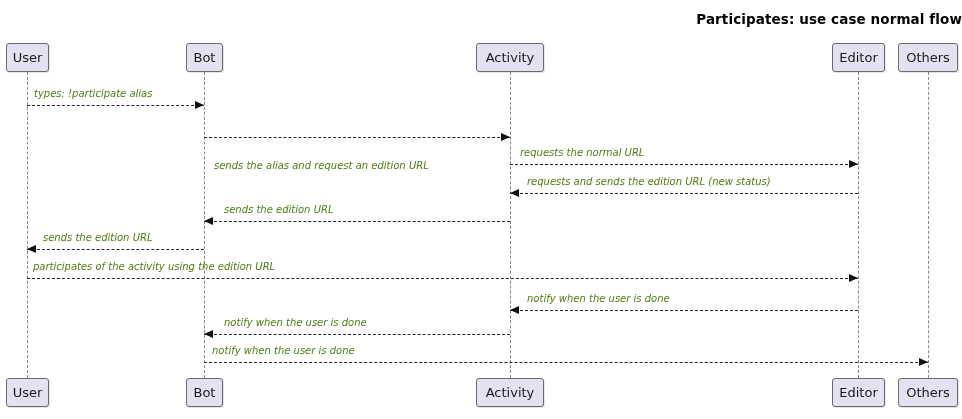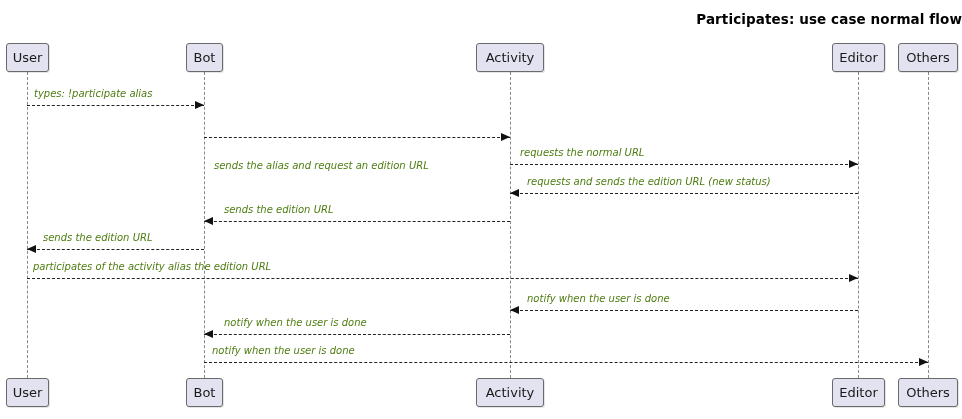--- a/index.html
+++ b/index.html
@@ -100,21 +100,21 @@
       <div class="msg-head left" style="top: 189px; left: 510px;"></div>
       <div class="msg-label" style="left: 527px; top: 176px;">requests and sends the edition URL (new status)</div>
       <div class="msg-line" style="left: 204px; top: 221px; width: 306px;"></div>
       <div class="msg-head left" style="top: 217px; left: 204px;"></div>
       <div class="msg-label" style="left: 224px; top: 204px;">sends the edition URL</div>
       <div class="msg-line" style="left: 27px; top: 249px; width: 177px;"></div>
       <div class="msg-head left" style="top: 245px; left: 27px;"></div>
       <div class="msg-label" style="left: 43px; top: 232px;">sends the edition URL</div>
       <div class="msg-line" style="left: 27px; top: 278px; width: 831px;"></div>
       <div class="msg-head right" style="top: 274px; left: 849px;"></div>
-      <div class="msg-label" style="left: 33px; top: 261px;">participates of the activity alias the edition URL</div>
+      <div class="msg-label" style="left: 33px; top: 261px;">participates of the activity using the edition URL</div>
       <div class="msg-line" style="left: 510px; top: 310px; width: 348px;"></div>
       <div class="msg-head left" style="top: 306px; left: 510px;"></div>
       <div class="msg-label" style="left: 527px; top: 293px;">notify when the user is done</div>
       <div class="msg-line" style="left: 204px; top: 334px; width: 306px;"></div>
       <div class="msg-head left" style="top: 330px; left: 204px;"></div>
       <div class="msg-label" style="left: 224px; top: 317px;">notify when the user is done</div>
       <div class="msg-line" style="left: 204px; top: 362px; width: 724px;"></div>
       <div class="msg-head right" style="top: 358px; left: 919px;"></div>
       <div class="msg-label" style="left: 212px; top: 345px;">notify when the user is done</div>
     </div>

